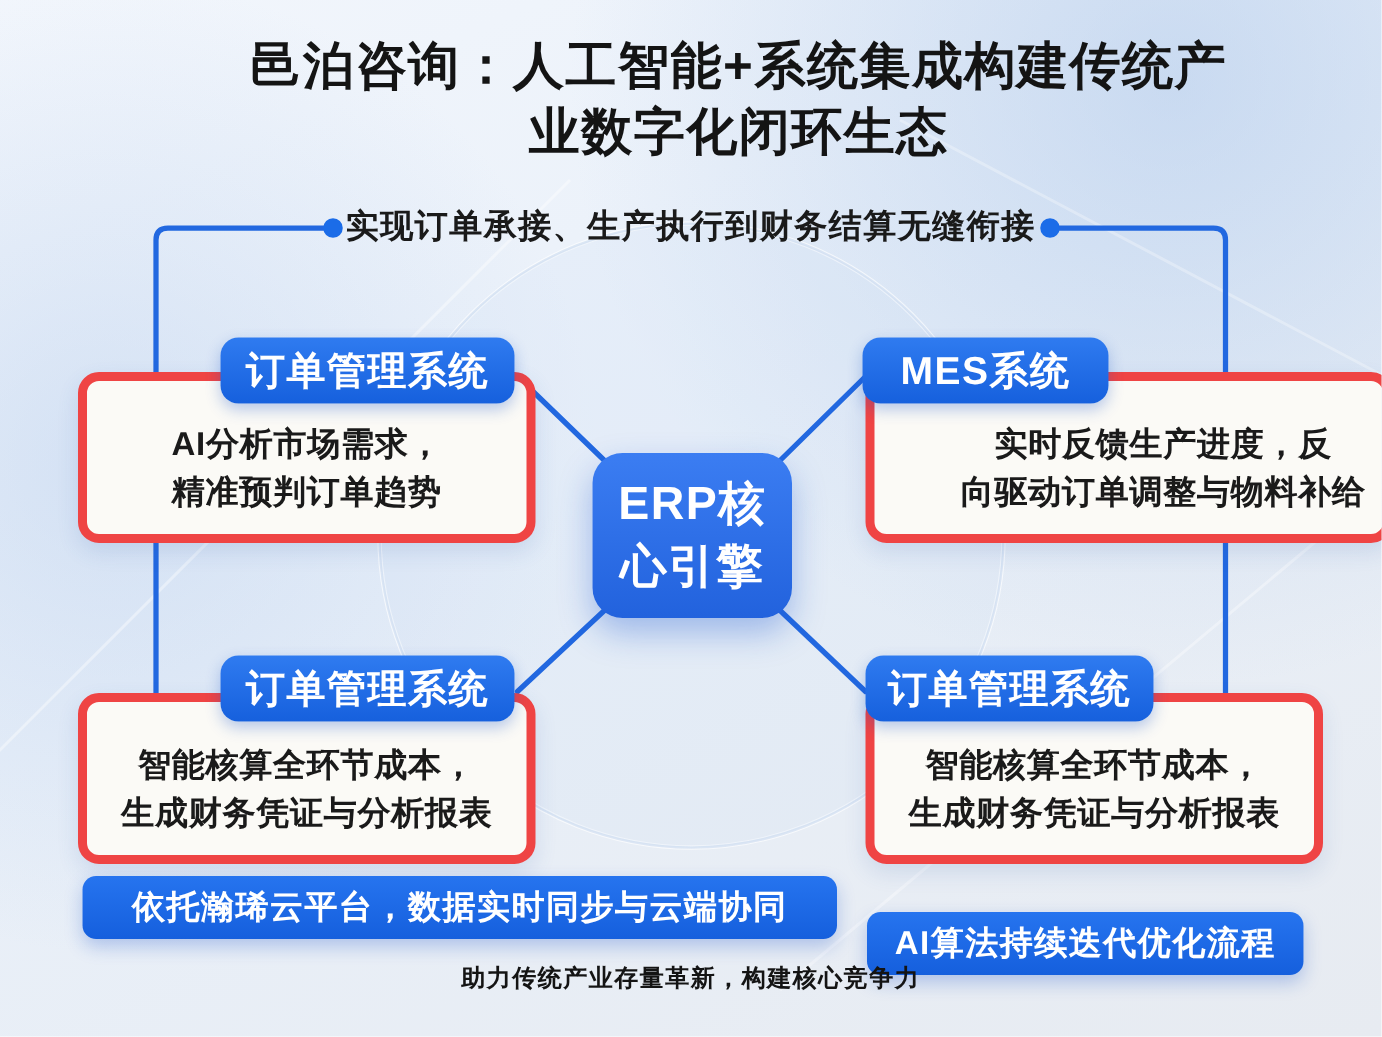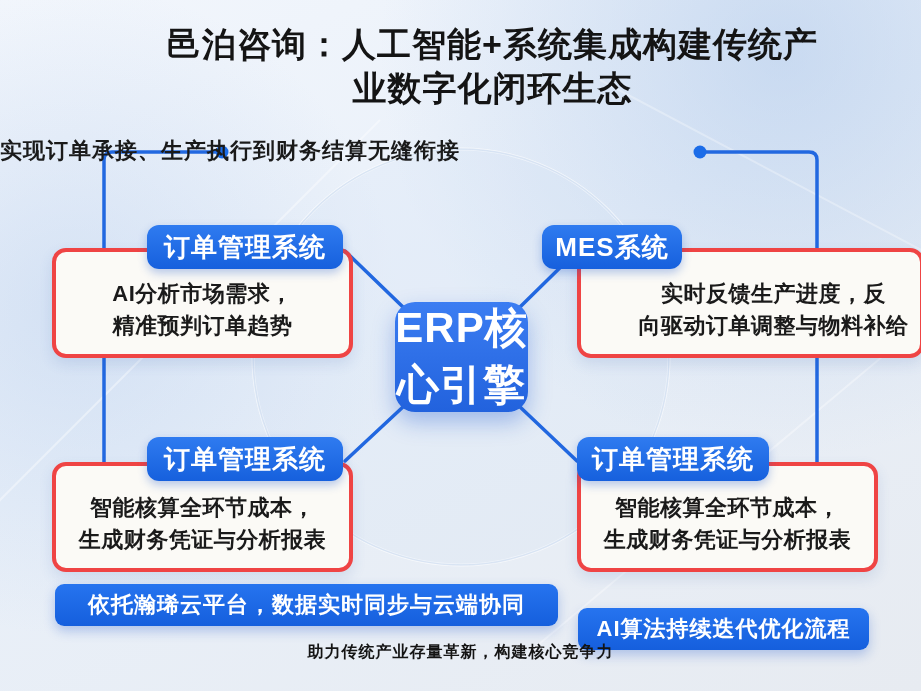--- a/index.html
+++ b/index.html
@@ -15,55 +15,55 @@
   
   #bg-svg,#connector-svg{position:absolute;left:0;top:0;width:921px;height:691px;}
   
   .title{
     left:0;top:22px;width:921px;text-align:center;
     font-size:34px;font-weight:bold;color:#141414;line-height:1.3;
     white-space:pre-line;letter-spacing:1px;margin-left:32px;
   }
   
   .subtitle{
-    left:0;top:136px;width:921px;text-align:left;
+    left:0;top:136px;width:921px;text-align:center;
     font-size:22px;font-weight:bold;color:#1a1a1a;letter-spacing:1px;
   }
   
   .card{
-    background:#fbfaf6;border:4px solid #ef4444;border-radius:14px;
+    background:#fbfaf6;border:6px solid #ef4444;border-radius:14px;
     box-shadow:0 6px 14px rgba(60,100,180,0.14);
     display:flex;align-items:center;justify-content:center;
   }
   .card-body{
     font-size:22px;font-weight:600;color:#1a1a1a;text-align:center;
     line-height:1.45;white-space:pre-line;padding-top:14px;letter-spacing:0.5px;
   }
   .pill{
     background:linear-gradient(180deg,#2f7bf0 0%,#1660dd 100%);
     border-radius:12px;display:flex;align-items:center;justify-content:center;
     color:#fff;font-size:26px;font-weight:bold;letter-spacing:1px;
     box-shadow:0 4px 10px rgba(20,80,200,0.3);
     text-align:center;
   }
   #card-tl{left:52px;top:248px;width:293px;height:102px;}
   #card-tr{left:577px;top:248px;width:293px;height:102px;padding-left:46px;}
   #card-bl{left:52px;top:462px;width:293px;height:102px;}
   #card-br{left:577px;top:462px;width:293px;height:102px;}
   #pill-tl{left:147px;top:225px;width:196px;height:44px;}
-  #pill-tr{left:542px;top:225px;width:140px;height:44px;}
+  #pill-tr{left:575px;top:225px;width:164px;height:44px;}
   #pill-bl{left:147px;top:437px;width:196px;height:44px;}
   #pill-br{left:577px;top:437px;width:192px;height:44px;}
   
   .erp{
     left:395px;top:302px;width:133px;height:110px;border-radius:20px;
     background:linear-gradient(180deg,#3b7df2 0%,#2262dd 100%);
     box-shadow:0 10px 22px rgba(30,90,210,0.35);
     display:flex;align-items:center;justify-content:center;
-    color:#fff;font-size:42px;font-weight:bold;text-align:center;
+    color:#fff;font-size:31px;font-weight:bold;text-align:center;
     line-height:1.35;white-space:pre-line;letter-spacing:1px;
   }
   
   .bar{
     background:linear-gradient(180deg,#2674ef 0%,#155fdd 100%);
     border-radius:9px;display:flex;align-items:center;justify-content:center;
     color:#fff;font-size:22px;font-weight:bold;letter-spacing:1px;
     box-shadow:0 5px 12px rgba(20,80,200,0.28);
   }
   #bar-left{left:55px;top:584px;width:503px;height:42px;}

